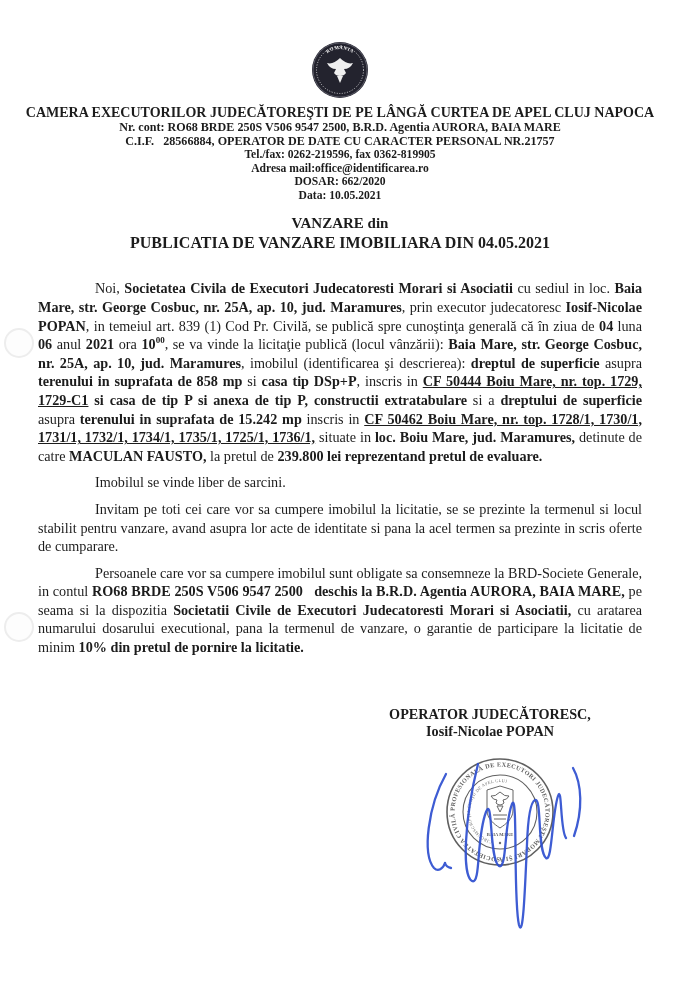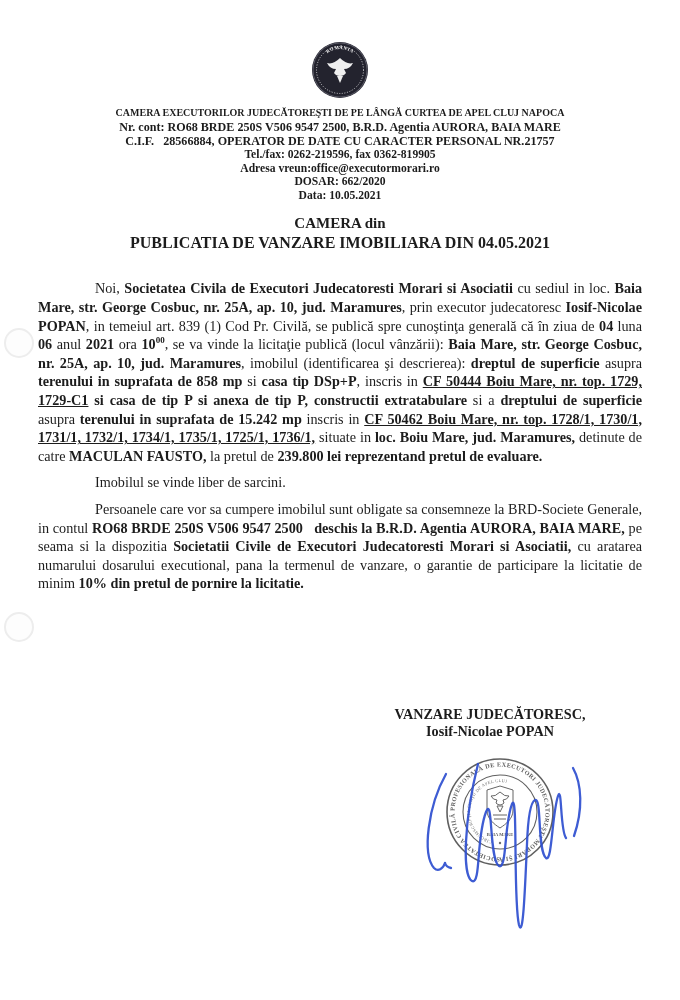--- a/index.html
+++ b/index.html
@@ -6,21 +6,21 @@
   body{
     width:680px;height:1000px;background:#ffffff;position:relative;overflow:hidden;
     font-family:"Liberation Serif","DejaVu Serif",serif;color:#1c1c1c;
     -webkit-font-smoothing:antialiased;
   }
   .page{position:absolute;inset:0;}
   
   .emblem-wrap{width:60px;margin:40px auto 2px;}
   .hdr{ text-align:center;font-weight:bold; }
   .hl{white-space:nowrap;}
-  .hl-a{font-size:10px;line-height:14px;}
+  .hl-a{font-size:14px;line-height:14px;}
   .hl-b{font-size:12.1px;line-height:14px;font-family:Liberation Serif, serif;}
   .hl-c{font-size:11.6px;line-height:13.6px;}
   
   .title-block{margin-top:12px;text-align:center;font-weight:bold;}
   .title-1{font-size:15px;line-height:18px;}
   .title-2{font-size:16px;line-height:21px;}
   
   .body-text{margin:26px 30px 0 30px;width:620px;font-size:14.2px;line-height:18.6px;text-align:justify;}
   .body-text p{margin:8px;text-indent:57px;}
   .b{font-weight:bold;}
@@ -60,38 +60,39 @@
       <path d="M 30 18 q -7 7 -13 5 q 3 6 9 6 l -2 4 q 2 3 6 3 q 4 0 6 -3 l -2 -4 q 6 0 9 -6 q -6 2 -13 -5 z" fill="#efefef"></path>
       <path d="M 27 36 h 6 l -3 7 z" fill="#efefef"></path>
     </svg>
   </div>
 
   <div class="hdr">
     <div class="hl hl-a">CAMERA EXECUTORILOR JUDECĂTOREŞTI DE PE LÂNGĂ CURTEA DE APEL CLUJ NAPOCA</div>
     <div class="hl hl-b">Nr. cont: RO68 BRDE 250S V506 9547 2500, B.R.D. Agentia AURORA, BAIA MARE</div>
     <div class="hl hl-b">C.I.F. &nbsp; 28566884, OPERATOR DE DATE CU CARACTER PERSONAL NR.21757</div>
     <div class="hl hl-c">Tel./fax: 0262-219596, fax 0362-819905</div>
-    <div class="hl hl-c">Adresa vreun:office@executormorari.ro</div>
+    <div class="hl hl-c">Adresa mail:office@identificarea.ro</div>
     <div class="hl hl-c">DOSAR: 662/2020</div>
     <div class="hl hl-c">Data: 10.05.2021</div>
   </div>
 
   <div class="title-block">
-    <div class="title-1">CAMERA din</div>
+    <div class="title-1">VANZARE din</div>
     <div class="title-2">PUBLICATIA DE VANZARE IMOBILIARA DIN 04.05.2021</div>
   </div>
 
   <div class="body-text">
     <p><span>Noi, </span><span class="b">Societatea Civila de Executori Judecatoresti Morari si Asociatii</span><span> cu sediul in loc. </span><span class="b">Baia Mare, str. George Cosbuc, nr. 25A, ap. 10, jud. Maramures</span><span>, prin executor judecatoresc </span><span class="b">Iosif-Nicolae POPAN</span><span>, in temeiul art. 839 (1) Cod Pr. Civilă, se publică spre cunoştinţa generală că în ziua de </span><span class="b">04</span><span> luna </span><span class="b">06</span><span> anul </span><span class="b">2021</span><span> ora </span><span class="b">10</span><sup class="b">00</sup><span>, se va vinde la licitaţie publică (locul vânzării): </span><span class="b">Baia Mare, str. George Cosbuc, nr. 25A, ap. 10, jud. Maramures</span><span>, imobilul (identificarea şi descrierea): </span><span class="b">dreptul de superficie</span><span> asupra </span><span class="b">terenului in suprafata de 858 mp</span><span> si </span><span class="b">casa tip DSp+P</span><span>, inscris in </span><span class="b u">CF 50444 Boiu Mare, nr. top. 1729, 1729-C1</span><span class="b"> si casa de tip P si anexa de tip P, constructii extratabulare</span><span> si a </span><span class="b">dreptului de superficie</span><span> asupra </span><span class="b">terenului in suprafata de 15.242 mp</span><span> inscris in </span><span class="b u">CF 50462 Boiu Mare, nr. top. 1728/1, 1730/1, 1731/1, 1732/1, 1734/1, 1735/1, 1725/1, 1736/1,</span><span> situate in </span><span class="b">loc. Boiu Mare, jud. Maramures,</span><span> detinute de catre </span><span class="b">MACULAN FAUSTO,</span><span> la pretul de </span><span class="b">239.800 lei reprezentand pretul de evaluare.</span></p>
     <p><span>Imobilul se vinde liber de sarcini.</span></p>
+    <p><span>Invitam pe toti cei care vor sa cumpere imobilul la licitatie, se se prezinte la termenul si locul stabilit pentru vanzare, avand asupra lor acte de identitate si pana la acel termen sa prezinte in scris oferte de cumparare.</span></p>
     <p><span>Persoanele care vor sa cumpere imobilul sunt obligate sa consemneze la BRD-Societe Generale, in contul </span><span class="b">RO68 BRDE 250S V506 9547 2500</span><span>&nbsp;&nbsp; </span><span class="b">deschis la B.R.D. Agentia AURORA, BAIA MARE,</span><span> pe seama si la dispozitia </span><span class="b">Societatii Civile de Executori Judecatoresti Morari si Asociatii,</span><span> cu aratarea numarului dosarului executional, pana la termenul de vanzare, o garantie de participare la licitatie de minim </span><span class="b">10% din pretul de pornire la licitatie.</span></p>
   </div>
 
   <div class="sig-block">
-    <div class="sig-role">VANZARE JUDECĂTORESC,</div>
+    <div class="sig-role">OPERATOR JUDECĂTORESC,</div>
     <div class="sig-name">Iosif-Nicolae POPAN</div>
   </div>
 
   <div class="stamp-area">
     <svg width="200" height="210" viewBox="0 0 200 210">
       <g stroke="#4a4a4a" fill="none" opacity="0.88">
         <circle cx="92" cy="70" r="53" stroke-width="1.6"></circle>
         <circle cx="92" cy="70" r="37" stroke-width="1.1"></circle>
       </g>
       <defs>

